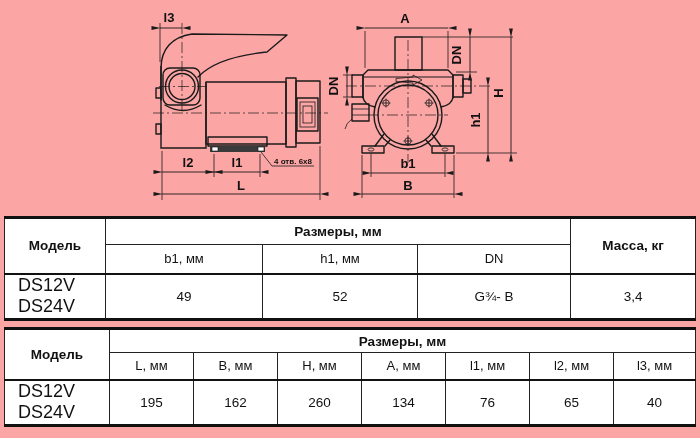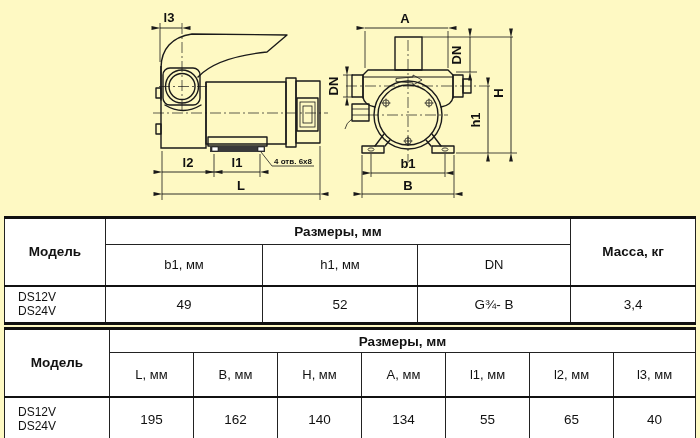--- a/index.html
+++ b/index.html
@@ -1,37 +1,37 @@
 <!DOCTYPE html>
 <html><head>
 <meta charset="utf-8">
 <style>
   html,body{margin:0;padding:0;background:#fff;}
-  .page{position:relative;width:700px;height:438px;background:#fef9c3;overflow:hidden;
+  .page{position:relative;width:700px;height:438px;background:#fca5a5;overflow:hidden;
         font-family:"Liberation Sans",sans-serif;color:#111;}
   .drawing{position:absolute;left:0;top:0;}
 
   
   .ln{stroke:#1a1a1a;stroke-width:1.4;fill:none;stroke-linejoin:round;stroke-linecap:round;}
   .xln{stroke:#1a1a1a;stroke-width:0.8;fill:none;}
   .cl{stroke:#1a1a1a;stroke-width:0.7;stroke-dasharray:11 3 2 3;fill:none;}
   .dim{stroke:#1a1a1a;stroke-width:0.9;fill:none;marker-start:url(#ar);marker-end:url(#ar);}
   .dl{font:bold 13px "Liberation Sans",sans-serif;fill:#111;}
   .sm{font:bold 8px "Liberation Sans",sans-serif;fill:#111;}
 
   
   .spec{position:absolute;border-collapse:collapse;table-layout:fixed;background:#fff;
         border-top:3px solid #111;border-bottom:3px solid #111;}
   .spec th,.spec td{border:1px solid #222;text-align:center;vertical-align:middle;padding:0;}
   .hdr{font-weight:bold;font-size:13.5px;}
   .sub{font-weight:normal;font-size:13px;}
   .val{font-weight:normal;font-size:13.5px;}
   .spec tr.data td{border-top:2px solid #111;}
   .model-cell{text-align:left !important;padding-left:13px !important;white-space:pre-line;
-              line-height:1.2;font-weight:normal;font-size:12px;}
+              line-height:1.2;font-weight:normal;font-size:18px;}
 </style>
 </head>
 <body>
 
 <div class="page">
 
   <svg class="drawing" width="700" height="212" viewBox="0 0 700 212">
     <defs>
       <marker id="ar" markerUnits="userSpaceOnUse" markerWidth="10" markerHeight="7" refX="0.5" refY="3.5" orient="auto-start-reverse">
         <path d="M0,3.5 L9,1.6 L9,5.4 Z" fill="#1a1a1a"></path>
@@ -180,21 +180,21 @@
         <col style="width:155px">
       <col style="width:153px">
         <col style="width:125px">
     </colgroup>
     <tbody>
         <tr style="height:27px">
       <th class="hdr" rowspan="2">Модель</th>
       <th class="hdr" colspan="3">Размеры, мм</th>
       <th class="hdr" rowspan="2">Масса, кг</th>
     </tr>
-    <tr style="height:41px">
+    <tr style="height:29px">
       <th class="sub">b1, мм</th>
       <th class="sub">h1, мм</th>
       <th class="sub">DN</th>
     </tr>
     <tr class="data" style="height:38px">
       <td class="model-cell">DS12V
 DS24V</td>
       <td class="val">49</td>
       <td class="val">52</td>
       <td class="val">G¾- B</td>
@@ -212,36 +212,36 @@
       <col style="width:84px">
         <col style="width:84px">
         <col style="width:84px">
         <col style="width:82px">
     </colgroup>
     <tbody>
         <tr style="height:24px">
       <th class="hdr" rowspan="2">Модель</th>
       <th class="hdr" colspan="7">Размеры, мм</th>
     </tr>
-    <tr style="height:44px">
+    <tr style="height:27px">
       <th class="sub">L, мм</th>
       <th class="sub">B, мм</th>
       <th class="sub">H, мм</th>
       <th class="sub">A, мм</th>
       <th class="sub">l1, мм</th>
       <th class="sub">l2, мм</th>
       <th class="sub">l3, мм</th>
     </tr>
     <tr class="data" style="height:46px">
       <td class="model-cell">DS12V
 DS24V</td>
       <td class="val">195</td>
       <td class="val">162</td>
-      <td class="val">140</td>
+      <td class="val">260</td>
       <td class="val">134</td>
-      <td class="val">55</td>
+      <td class="val">76</td>
       <td class="val">65</td>
       <td class="val">40</td>
     </tr>
   </tbody>
     </table>
 
 </div>
 
 </body></html>

